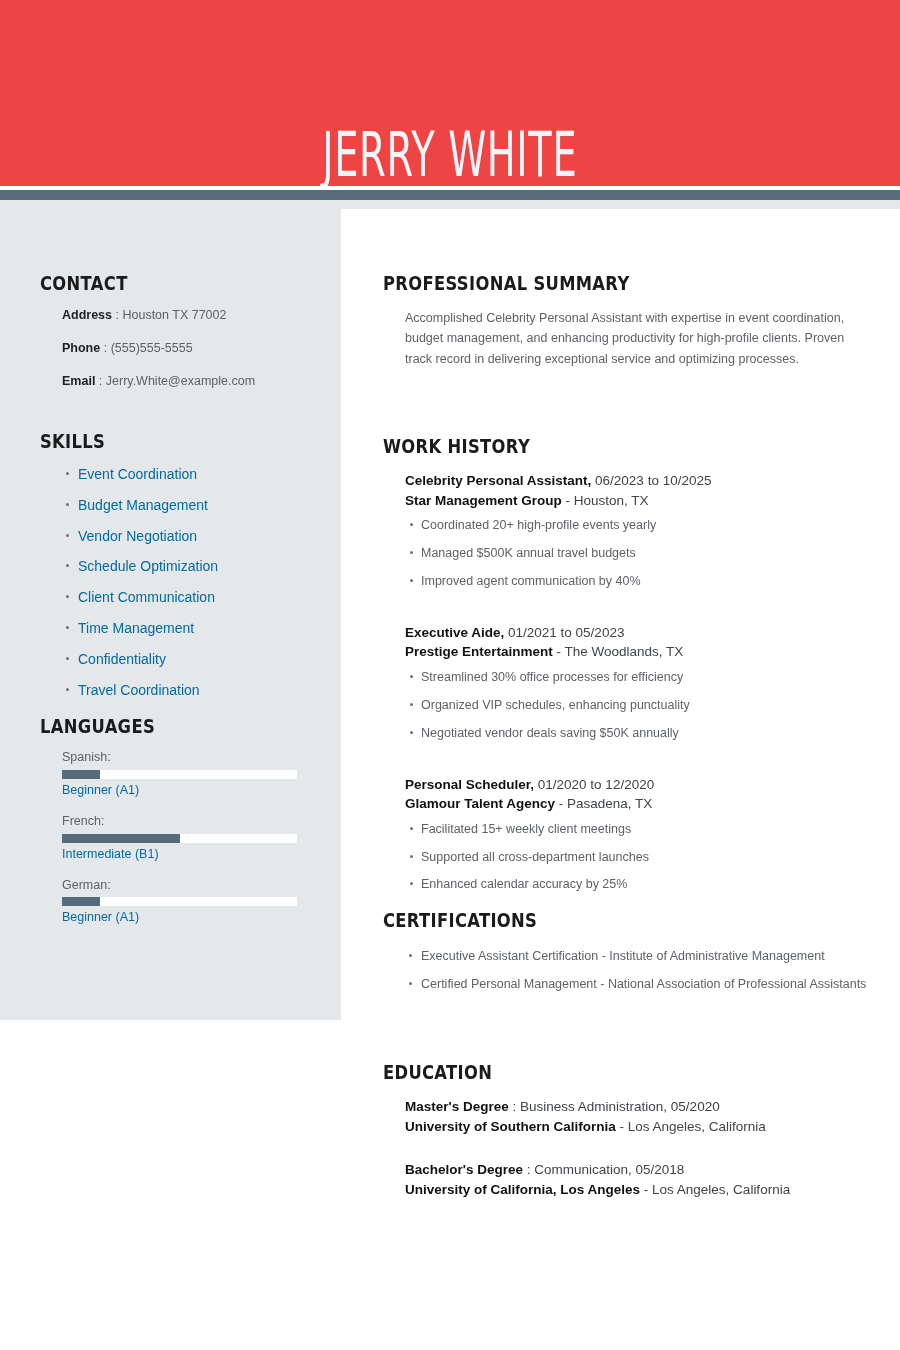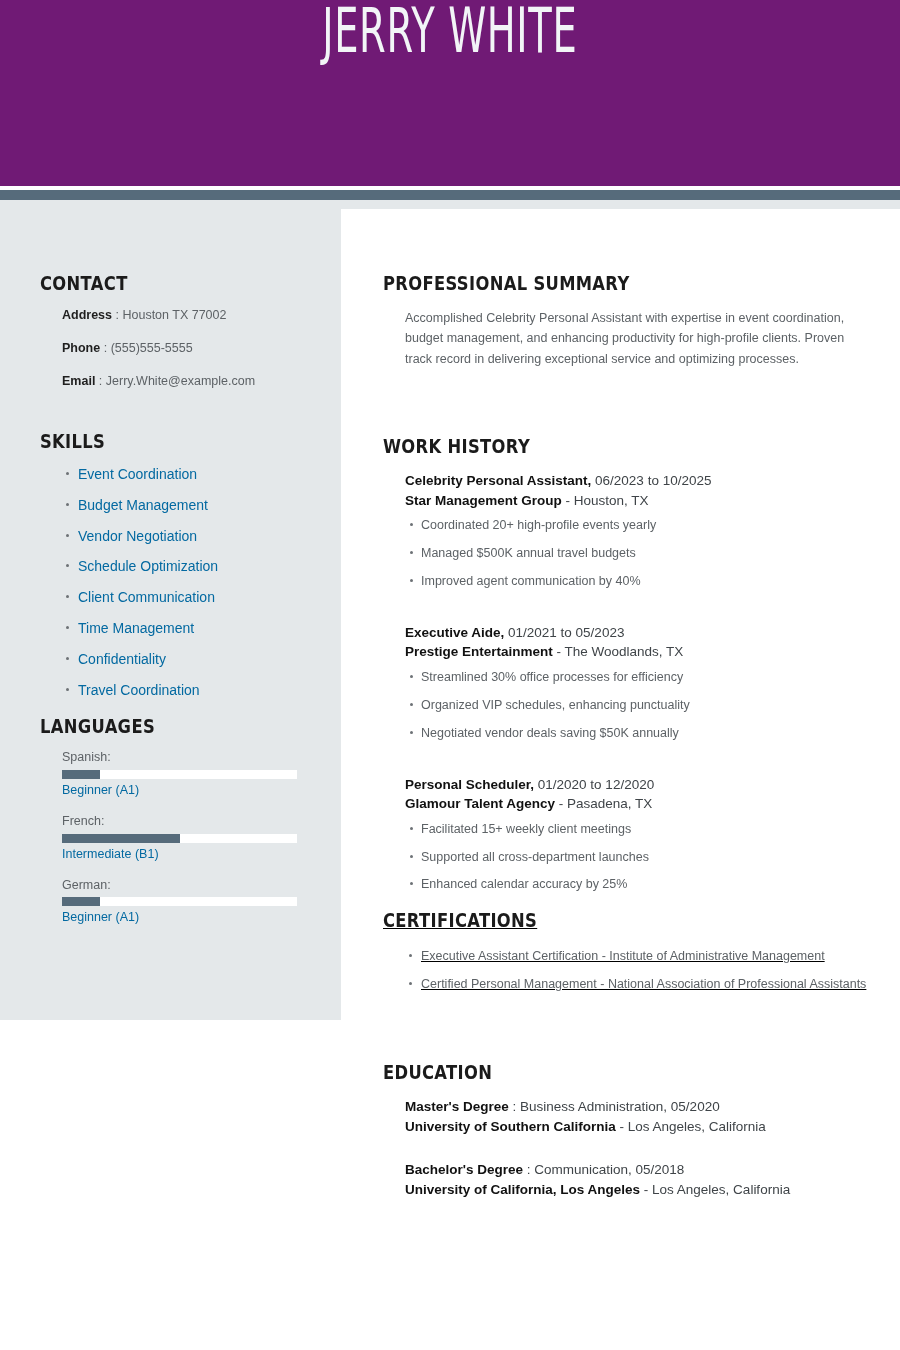--- a/index.html
+++ b/index.html
@@ -20,23 +20,23 @@
     background: #ffffff;
   }
 
   
   .header-bar {
     position: absolute;
     left: 0;
     top: 0;
     width: 900px;
     height: 186px;
-    background: #701a75;
+    background: #ef4444;
     display: flex;
-    align-items: flex-start;
+    align-items: flex-end;
     justify-content: center;
   }
   .candidate-name {
     color: #f2f5f7;
     font-size: 62px;
     line-height: 1;
     font-weight: 400;
     letter-spacing: 1px;
     transform: scaleX(0.62);
     transform-origin: center center;
@@ -169,21 +169,21 @@
   .lang-level {
     font-size: 12.5px;
     color: #0369a1;
     line-height: 1.35;
   }
 
   
   .main-block { position: absolute; left: 42px; width: 480px; }
   #summary-block { top: 63px; }
   #work-block    { top: 226px; }
-  #cert-block    { top: 700px; text-decoration: underline; }
+  #cert-block    { top: 700px; }
   #edu-block     { top: 852px; }
 
   .summary-text {
     margin: 14px 0 0 22px;
     font-size: 12.5px;
     line-height: 1.62;
     color: #5d6266;
     width: 455px;
   }
 

